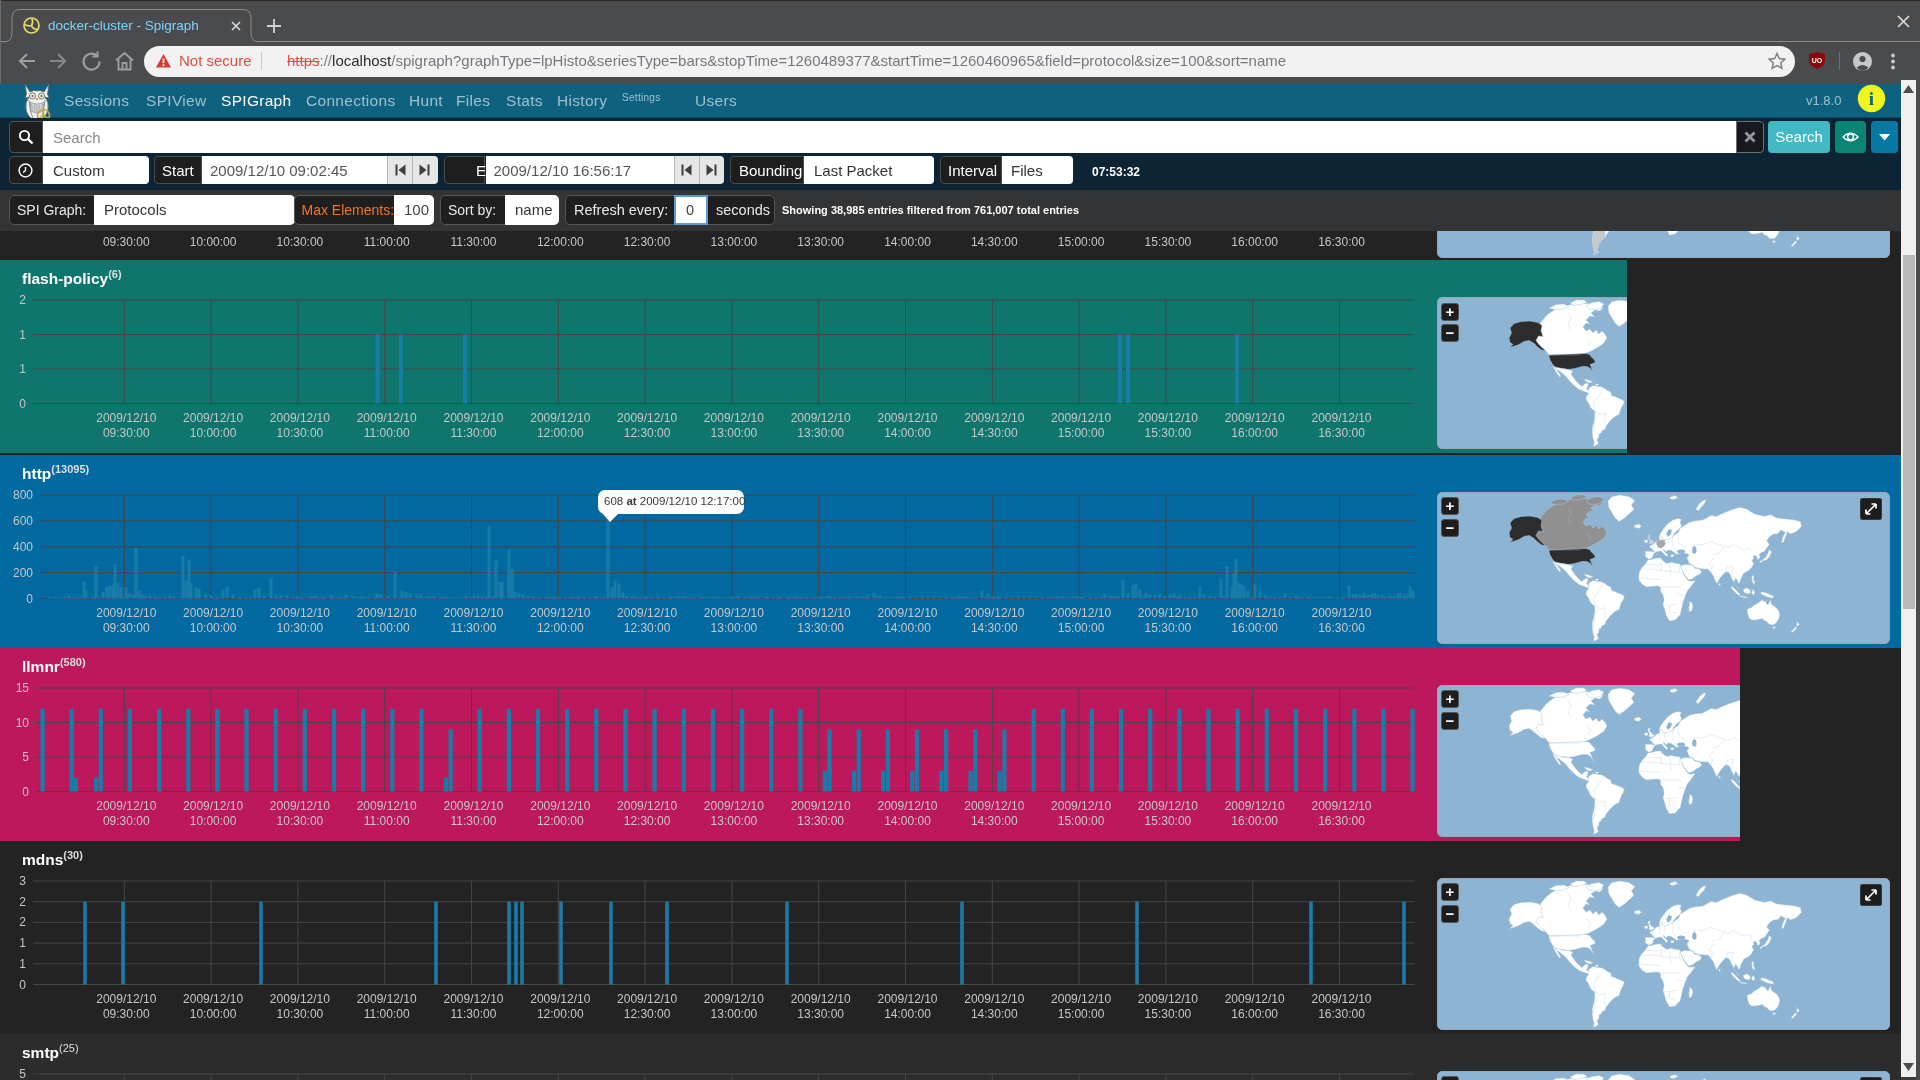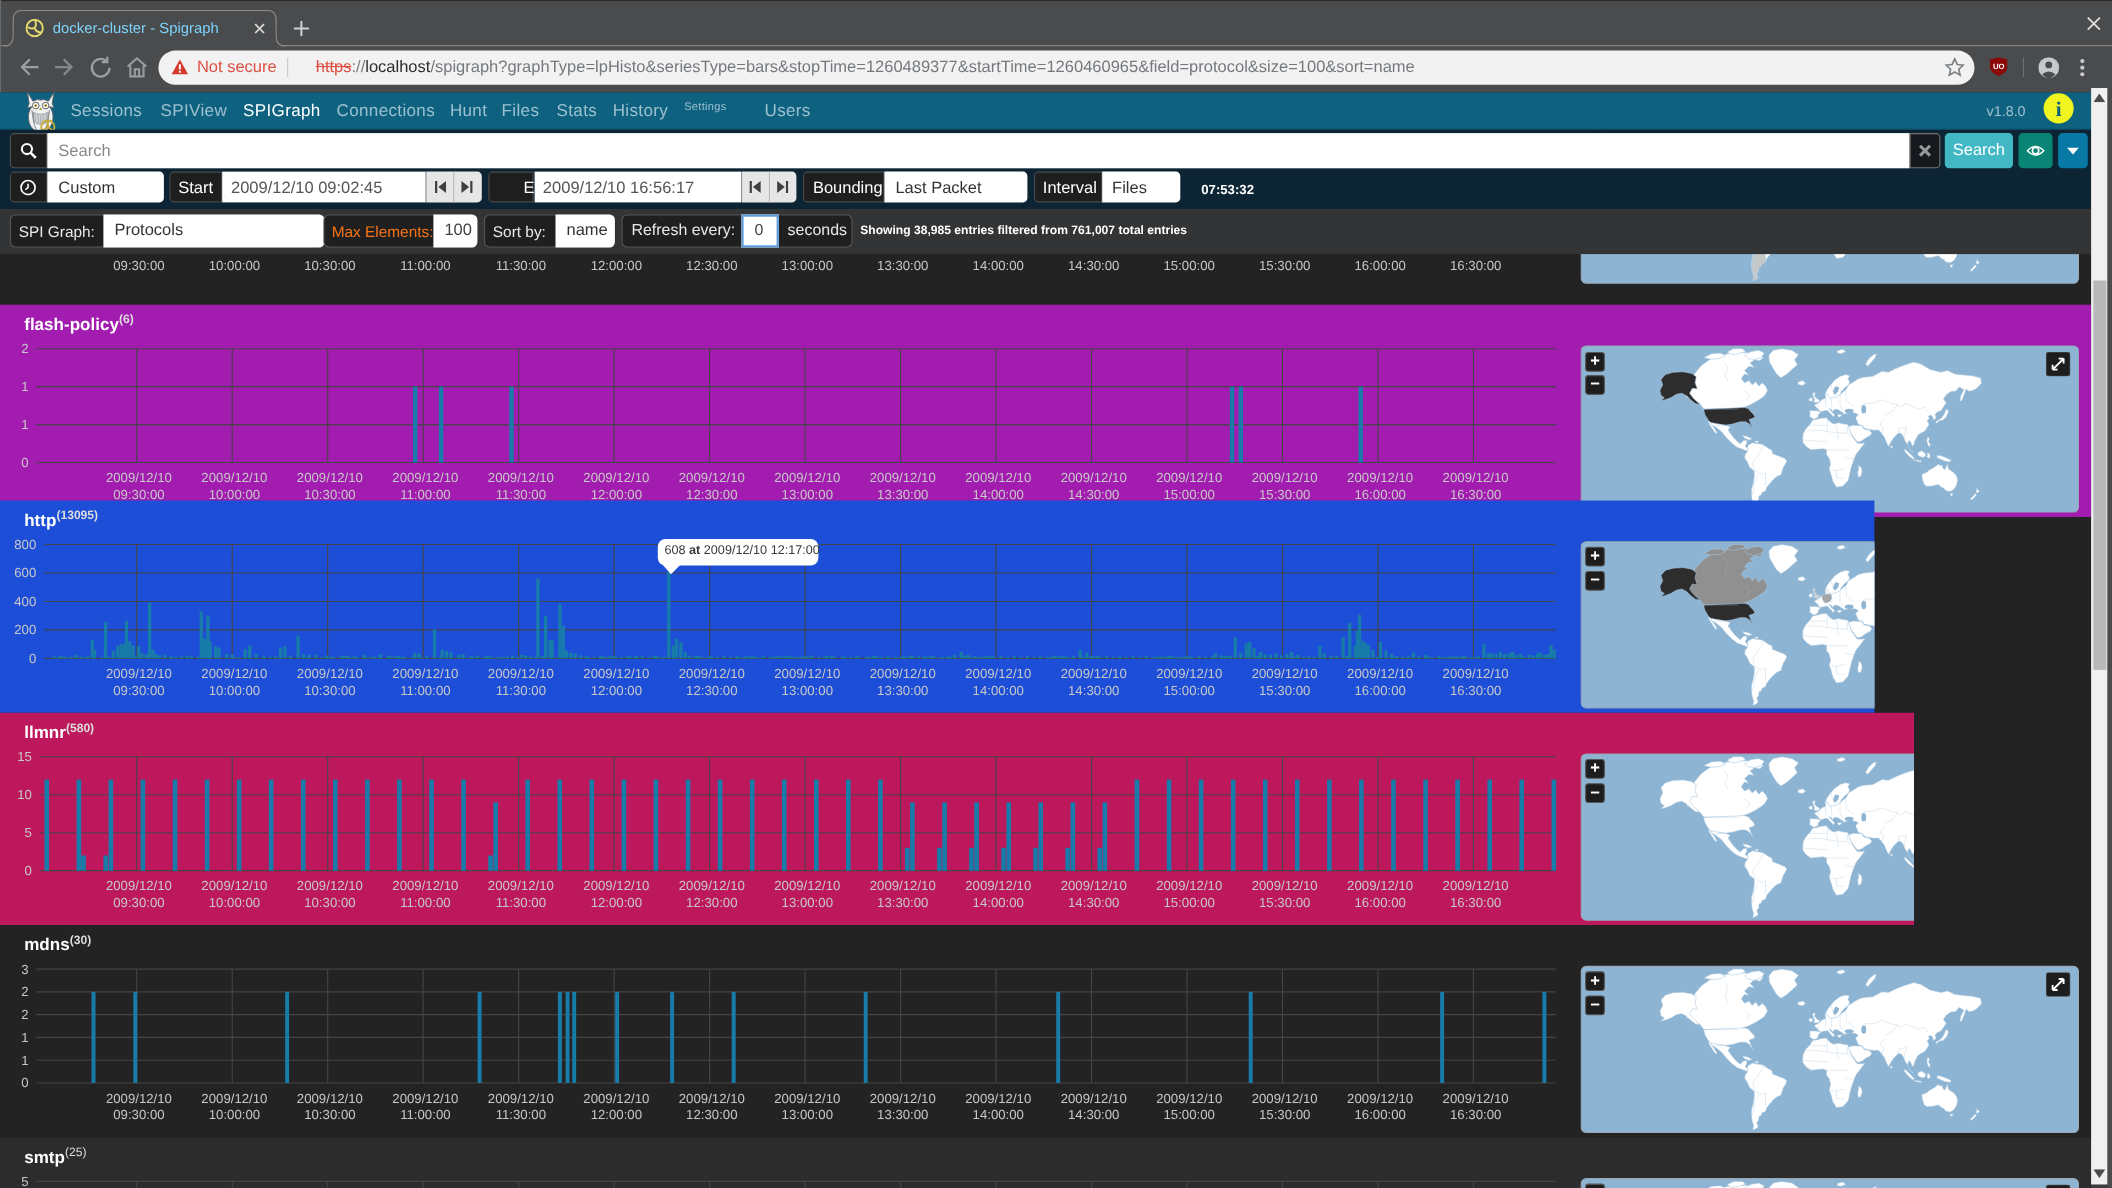--- a/index.html
+++ b/index.html
@@ -71,21 +71,21 @@
           <ellipse cx="243.1" cy="58.6" rx="4" ry="2" fill="#8db4d3" stroke="none"></ellipse>
         </svg>
 </div>
 <div class="abs" style="left:1441px;top:42.5px;width:18px;height:18px;background:#1d1d1d;border:1px solid #555;border-radius:3px;color:#fff;font-weight:bold;font-size:15px;text-align:center;line-height:16px">+</div>
 <div class="abs" style="left:1441px;top:64px;width:18px;height:18px;background:#1d1d1d;border:1px solid #555;border-radius:3px;color:#fff;font-weight:bold;font-size:15px;text-align:center;line-height:15px">−</div>
 <svg class="abs" style="left:1860px;top:43px" width="22" height="22" viewBox="0 0 22 22">
         <rect x="0" y="0" width="22" height="22" rx="3" fill="#1d1d1d" stroke="#555"></rect>
         <path d="M6,16 L16,6 M6,16 L6,11.5 M6,16 L10.5,16 M16,6 L11.5,6 M16,6 L16,10.5" stroke="#fff" stroke-width="1.7" fill="none"></path>
       </svg>
 </div>
-<div class="abs" style="left:0;top:277px;width:1901px;height:193px;background:#a21caf;overflow:hidden">
+<div class="abs" style="left:0;top:260px;width:1627px;height:193px;background:#0f766e;overflow:hidden">
 <div class="abs" style="left:22px;top:8px;font-size:15.5px;font-weight:bold;color:#fff">flash-policy<span style="font-size:11px;font-weight:bold;color:#ddd;vertical-align:6px">(6)</span></div>
 <svg width="1445" height="193" viewBox="0 0 1445 193" style="position:absolute;left:0;top:0">
         <line x1="33" y1="143.5" x2="1414.3" y2="143.5" stroke="#454545" stroke-width="1"></line>
         <text x="26" y="147.5" fill="#c7c7c7" font-size="12" text-anchor="end" font-family="Liberation Sans, sans-serif">0</text>
         <line x1="33" y1="109.0" x2="1414.3" y2="109.0" stroke="#454545" stroke-width="1"></line>
         <text x="26" y="113.0" fill="#c7c7c7" font-size="12" text-anchor="end" font-family="Liberation Sans, sans-serif">1</text>
         <line x1="33" y1="74.5" x2="1414.3" y2="74.5" stroke="#454545" stroke-width="1"></line>
         <text x="26" y="78.5" fill="#c7c7c7" font-size="12" text-anchor="end" font-family="Liberation Sans, sans-serif">1</text>
         <line x1="33" y1="40.0" x2="1414.3" y2="40.0" stroke="#454545" stroke-width="1"></line>
         <text x="26" y="44.0" fill="#c7c7c7" font-size="12" text-anchor="end" font-family="Liberation Sans, sans-serif">2</text>
@@ -190,21 +190,21 @@
           <ellipse cx="243.1" cy="58.6" rx="4" ry="2" fill="#8db4d3" stroke="none"></ellipse>
         </svg>
 </div>
 <div class="abs" style="left:1441px;top:42.5px;width:18px;height:18px;background:#1d1d1d;border:1px solid #555;border-radius:3px;color:#fff;font-weight:bold;font-size:15px;text-align:center;line-height:16px">+</div>
 <div class="abs" style="left:1441px;top:64px;width:18px;height:18px;background:#1d1d1d;border:1px solid #555;border-radius:3px;color:#fff;font-weight:bold;font-size:15px;text-align:center;line-height:15px">−</div>
 <svg class="abs" style="left:1860px;top:43px" width="22" height="22" viewBox="0 0 22 22">
         <rect x="0" y="0" width="22" height="22" rx="3" fill="#1d1d1d" stroke="#555"></rect>
         <path d="M6,16 L16,6 M6,16 L6,11.5 M6,16 L10.5,16 M16,6 L11.5,6 M16,6 L16,10.5" stroke="#fff" stroke-width="1.7" fill="none"></path>
       </svg>
 </div>
-<div class="abs" style="left:0;top:454.5px;width:1704px;height:193px;background:#1d4ed8;overflow:hidden">
+<div class="abs" style="left:0;top:454.5px;width:1901px;height:193px;background:#0369a1;overflow:hidden">
 <div class="abs" style="left:22px;top:8px;font-size:15.5px;font-weight:bold;color:#fff">http<span style="font-size:11px;font-weight:bold;color:#ddd;vertical-align:6px">(13095)</span></div>
 <svg width="1445" height="193" viewBox="0 0 1445 193" style="position:absolute;left:0;top:0">
         <line x1="40" y1="143.5" x2="1414.3" y2="143.5" stroke="#454545" stroke-width="1"></line>
         <text x="33" y="147.5" fill="#c7c7c7" font-size="12" text-anchor="end" font-family="Liberation Sans, sans-serif">0</text>
         <line x1="40" y1="117.6" x2="1414.3" y2="117.6" stroke="#454545" stroke-width="1"></line>
         <text x="33" y="121.6" fill="#c7c7c7" font-size="12" text-anchor="end" font-family="Liberation Sans, sans-serif">200</text>
         <line x1="40" y1="91.8" x2="1414.3" y2="91.8" stroke="#454545" stroke-width="1"></line>
         <text x="33" y="95.8" fill="#c7c7c7" font-size="12" text-anchor="end" font-family="Liberation Sans, sans-serif">400</text>
         <line x1="40" y1="65.9" x2="1414.3" y2="65.9" stroke="#454545" stroke-width="1"></line>
         <text x="33" y="69.9" fill="#c7c7c7" font-size="12" text-anchor="end" font-family="Liberation Sans, sans-serif">600</text>

